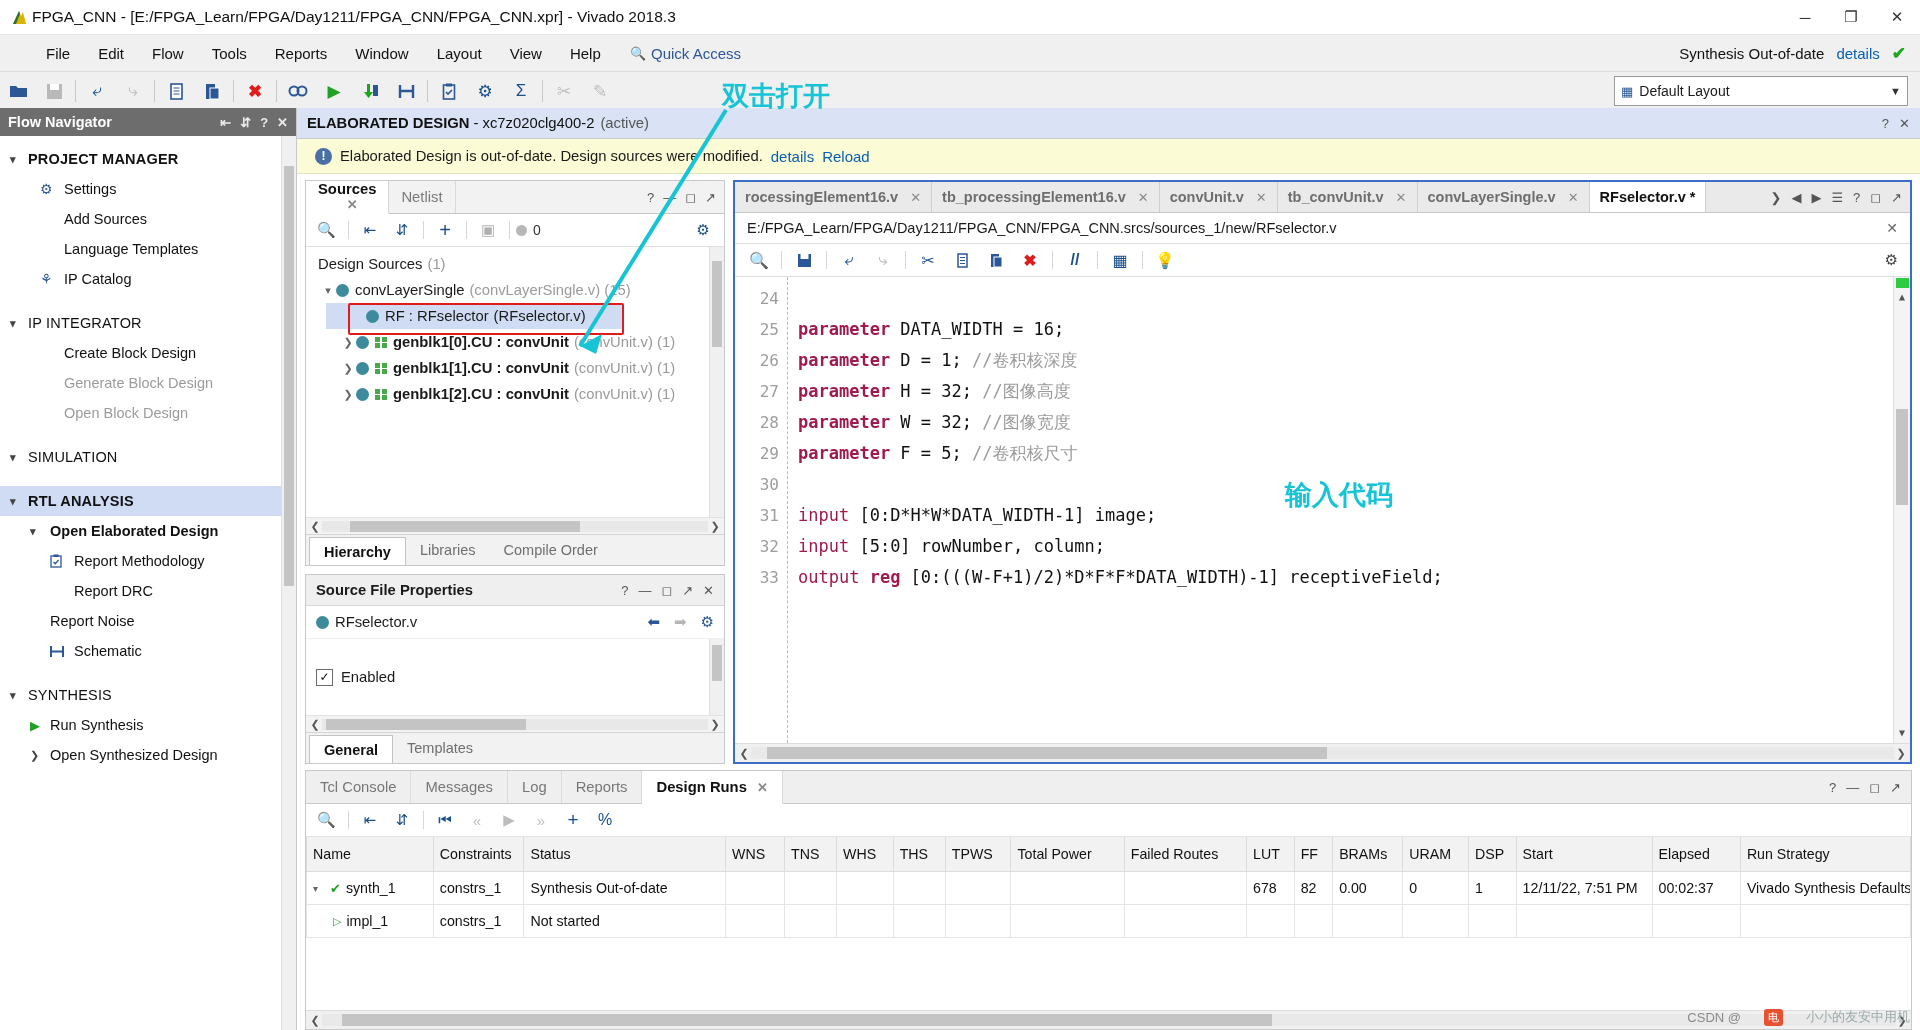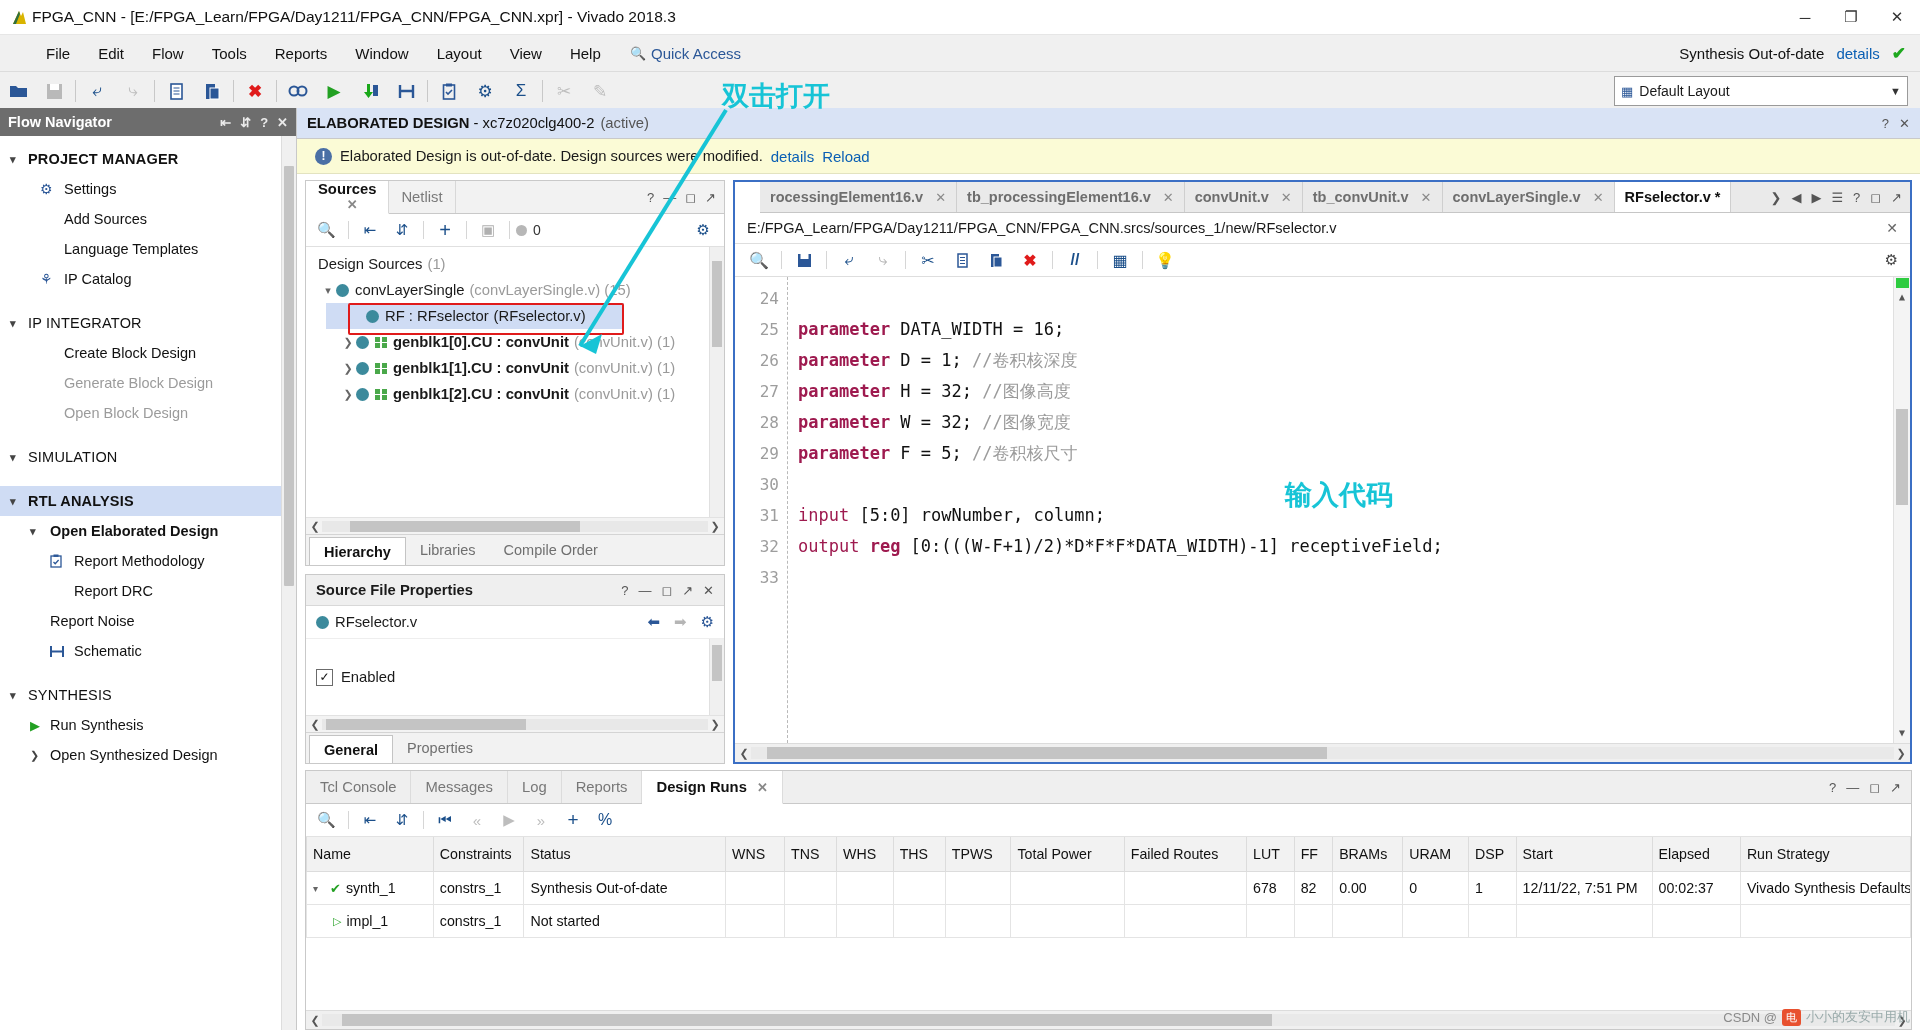--- a/index.html
+++ b/index.html
@@ -107,21 +107,21 @@
   .sfp-head{height:30px;background:#efefef;display:flex;align-items:center;padding:0 10px;font-size:14.8px;font-weight:bold;border-bottom:1px solid #d8d8d8;}
   .sfp-head .ic{margin-left:auto;display:flex;gap:10px;color:#555;font-size:13px;font-weight:normal;}
   .sfp-file{height:32px;display:flex;align-items:center;padding:0 10px;font-size:14.8px;border-bottom:1px solid #eee;}
   .sfp-file .nav{margin-left:auto;display:flex;gap:14px;color:#2b5797;font-size:15px;}
   .sfp-body{flex:1;min-height:0;position:relative;padding:8px 10px;display:flex;}
   .chkrow{display:flex;align-items:center;gap:8px;font-size:14.8px;}
   .chkbox{width:15px;height:15px;border:1px solid #6b6b6b;background:#fff;display:flex;align-items:center;justify-content:center;color:#111;font-size:12px;}
 
   
   .rightcol{flex:1;display:flex;flex-direction:column;min-width:0;min-height:0;border:2px solid #3b6fc4;}
-  .etabs{height:30px;background:#eaeaea;display:flex;align-items:stretch;border-bottom:1px solid #c6c6c6;overflow:hidden;margin-left:25px;}
+  .etabs{height:30px;background:#eaeaea;display:flex;align-items:stretch;border-bottom:1px solid #c6c6c6;overflow:hidden;}
   .etab{display:flex;align-items:center;padding:0 10px;font-size:14.5px;color:#6e6e6e;font-weight:bold;border-right:1px solid #cfcfcf;white-space:nowrap;}
   .etab.active{background:#fff;color:#111;}
   .etab .x{margin-left:12px;color:#8a8a8a;font-weight:normal;font-size:13px;}
   .etabs .eright{margin-left:auto;display:flex;align-items:center;gap:10px;padding:0 8px;color:#555;font-size:13px;}
 
   .epath{height:30px;display:flex;align-items:center;padding:0 12px;font-size:14.5px;border-bottom:1px solid #dedede;background:#fff;}
   .epath .x{margin-left:auto;color:#666;font-size:14px;}
   .etools{height:32px;display:flex;align-items:center;padding:0 8px;gap:2px;border-bottom:1px solid #dedede;background:#fff;}
   .etool{width:32px;height:26px;display:flex;align-items:center;justify-content:center;font-size:16px;color:#1b4f8a;}
   .etool.dim{color:#b5b5b5;}
@@ -164,21 +164,21 @@
   .greentri{color:#22a022;font-size:11px;}
   .bot-h{height:18px;background:#f0f0f0;border-top:1px solid #dcdcdc;display:flex;align-items:center;padding:0 2px;}
   .bot-h .arr{width:14px;text-align:center;color:#555;font-size:11px;}
   .bot-h .track{flex:1;height:12px;background:#e9e9e9;position:relative;}
   .bot-h .thumb{position:absolute;height:12px;background:#c4c4c4;}
 
   
   .anno{position:absolute;color:#17c4d6;font-size:27px;font-weight:bold;font-family:"DejaVu Sans",sans-serif;pointer-events:none;}
   .annoline{position:absolute;pointer-events:none;}
 
-  .watermark{position:absolute;right:10px;bottom:4px;display:flex;align-items:center;gap:5px;font-size:13px;color:#8a8a8a;}
+  .watermark{position:absolute;right:10px;bottom:4px;display:flex;align-items:center;gap:23px;font-size:13px;color:#8a8a8a;}
   .wm-badge{background:#e8512f;color:#fff;border-radius:3px;padding:1px 4px;font-size:11px;}
   .wm-blur{color:#9aa;filter:blur(0.6px);}
 </style>
 </head>
 <body>
 
 <div class="app">
 
   <div class="titlebar">
     <div class="vlogo">
@@ -576,21 +576,21 @@
               <div class="track">
                   <div class="thumb" style="left:4px;width:200px;"></div>
                 </div>
               <div class="arr">❯</div>
             </div>
             <div class="btabs">
               <div class="btab active">
                   <span>General</span>
                 </div>
               <div class="btab">
-                  <span>Properties</span>
+                  <span>Templates</span>
                 </div>
             </div>
           </div>
         </div>
 
         <div class="rightcol">
           <div class="etabs">
             <div class="etab">
               <span>rocessingElement16.v</span>
               <span class="x">✕</span>
@@ -684,20 +684,21 @@
               <div>33</div>
             </div>
             <div class="codelines">
               <div>&nbsp;</div>
               <div><span class="kw">parameter </span><span class="ident">DATA_WIDTH = 16;</span></div>
               <div><span class="kw">parameter </span><span class="ident">D = 1; </span><span class="cmt">//卷积核深度</span></div>
               <div><span class="kw">parameter </span><span class="ident">H = 32; </span><span class="cmt">//图像高度</span></div>
               <div><span class="kw">parameter </span><span class="ident">W = 32; </span><span class="cmt">//图像宽度</span></div>
               <div><span class="kw">parameter </span><span class="ident">F = 5; </span><span class="cmt">//卷积核尺寸</span></div>
               <div>&nbsp;</div>
+              <div><span class="kw2">input </span><span class="ident">[0:D*H*W*DATA_WIDTH-1] image;</span></div>
               <div><span class="kw2">input </span><span class="ident">[5:0] rowNumber, column;</span></div>
               <div><span class="kw2">output </span><span class="kw">reg </span><span class="ident">[0:(((W-F+1)/2)*D*F*F*DATA_WIDTH)-1] receptiveField;</span></div>
             </div>
             <div class="vscroll">
               <div class="greenmark"></div>
               <div class="arrow" style="top:14px">▲</div>
               <div class="thumb" style="top:132px;height:96px;"></div>
               <div class="arrow" style="bottom:0">▼</div>
             </div>
           </div>

